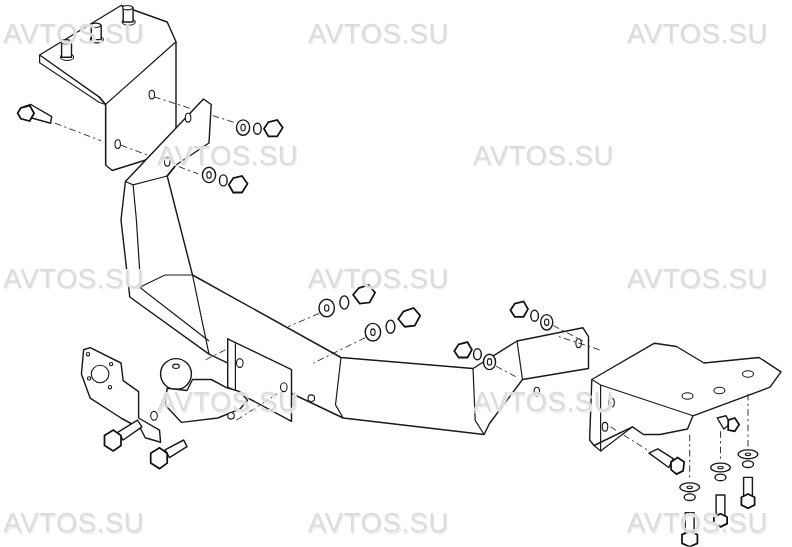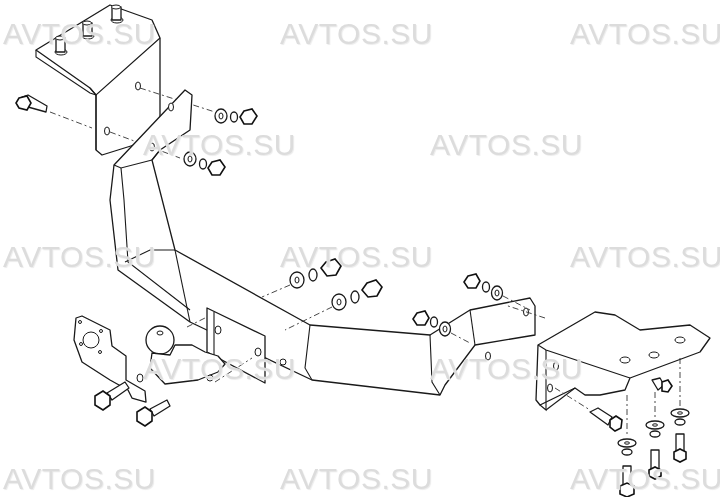--- a/index.html
+++ b/index.html
@@ -1,18 +1,18 @@
 <!DOCTYPE html>
 <html><head>
 <meta charset="utf-8">
 <style>
   html, body { margin: 0; padding: 0; background: #ffffff; }
   body { width: 720px; height: 497px; overflow: hidden; position: relative; font-family: "Liberation Sans", sans-serif; }
   .canvas { position: absolute; left: 0; top: 0; width: 720px; height: 497px; }
-  .wm { position: absolute; font-family: "Liberation Sans", sans-serif; font-size: 30px; color: #dcdcdc; letter-spacing: 0.5px; text-shadow: 1px 1px 1px #ececec; white-space: nowrap; pointer-events: none; }
+  .wm { position: absolute; font-family: "Liberation Sans", sans-serif; font-size: 25px; color: #dcdcdc; letter-spacing: 0.5px; text-shadow: 1px 1px 1px #ececec; white-space: nowrap; pointer-events: none; }
   svg .p { fill: #fff; stroke: #1a1a1a; stroke-width: 1.3; stroke-linejoin: round; }
   svg .l { fill: none; stroke: #1a1a1a; stroke-width: 1.1; }
   svg .d { fill: none; stroke: #333; stroke-width: 0.9; stroke-dasharray: 6 3 2 3; }
   svg .h { fill: #fff; stroke: #1a1a1a; stroke-width: 1; }
   svg .nut { fill: #fff; stroke: #111; stroke-width: 1.6; }
 </style>
 </head>
 <body>
 
 <div class="canvas">

